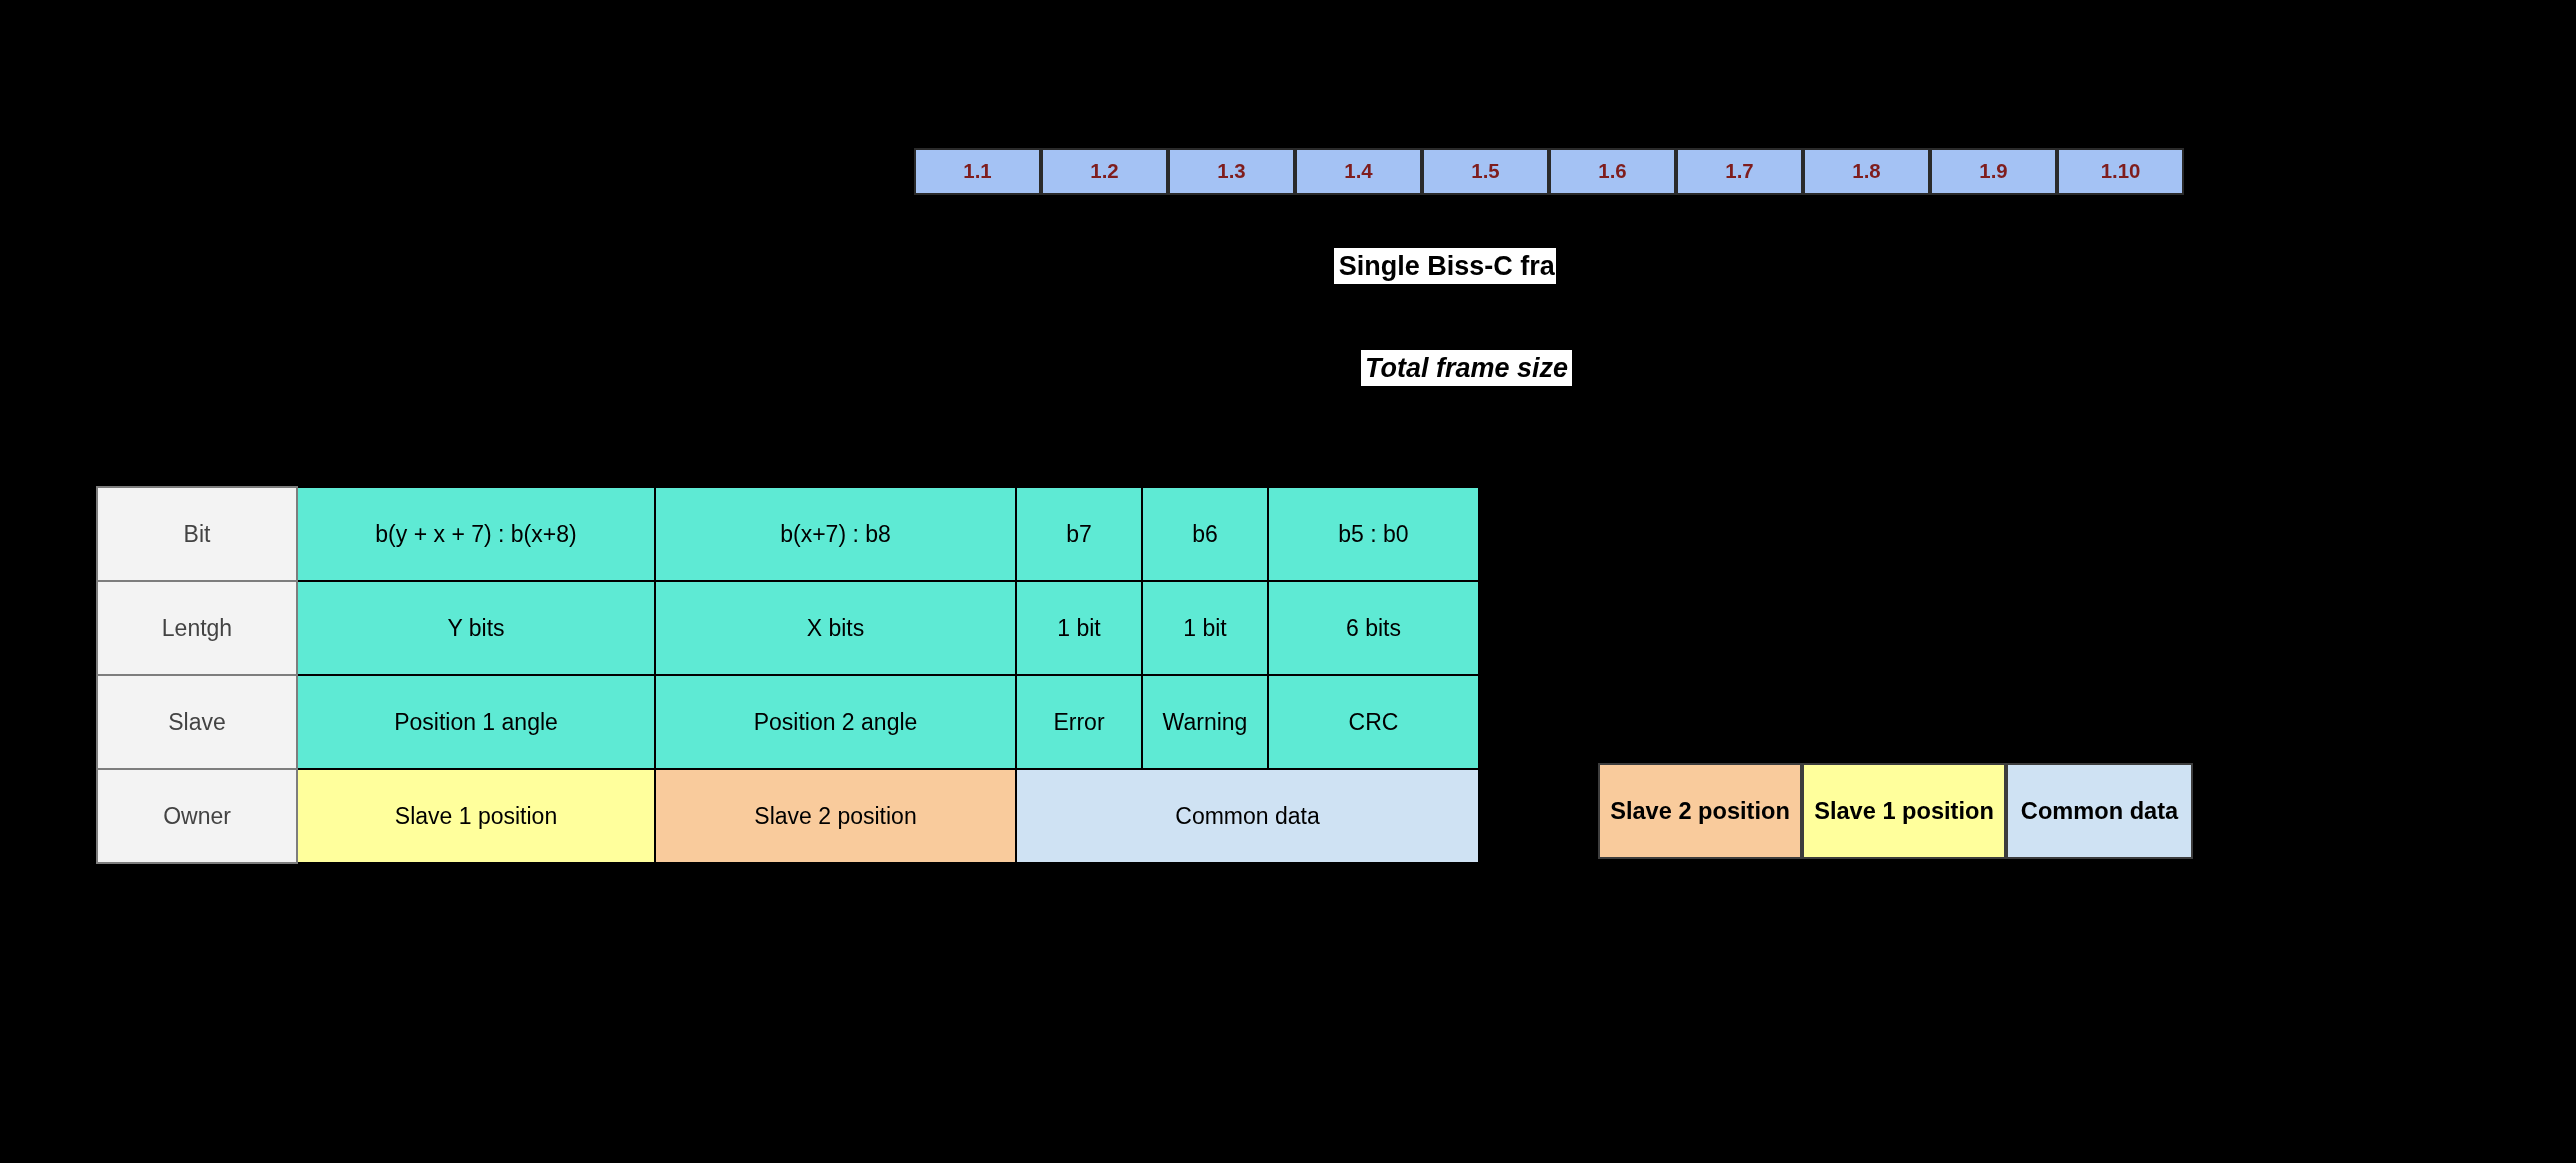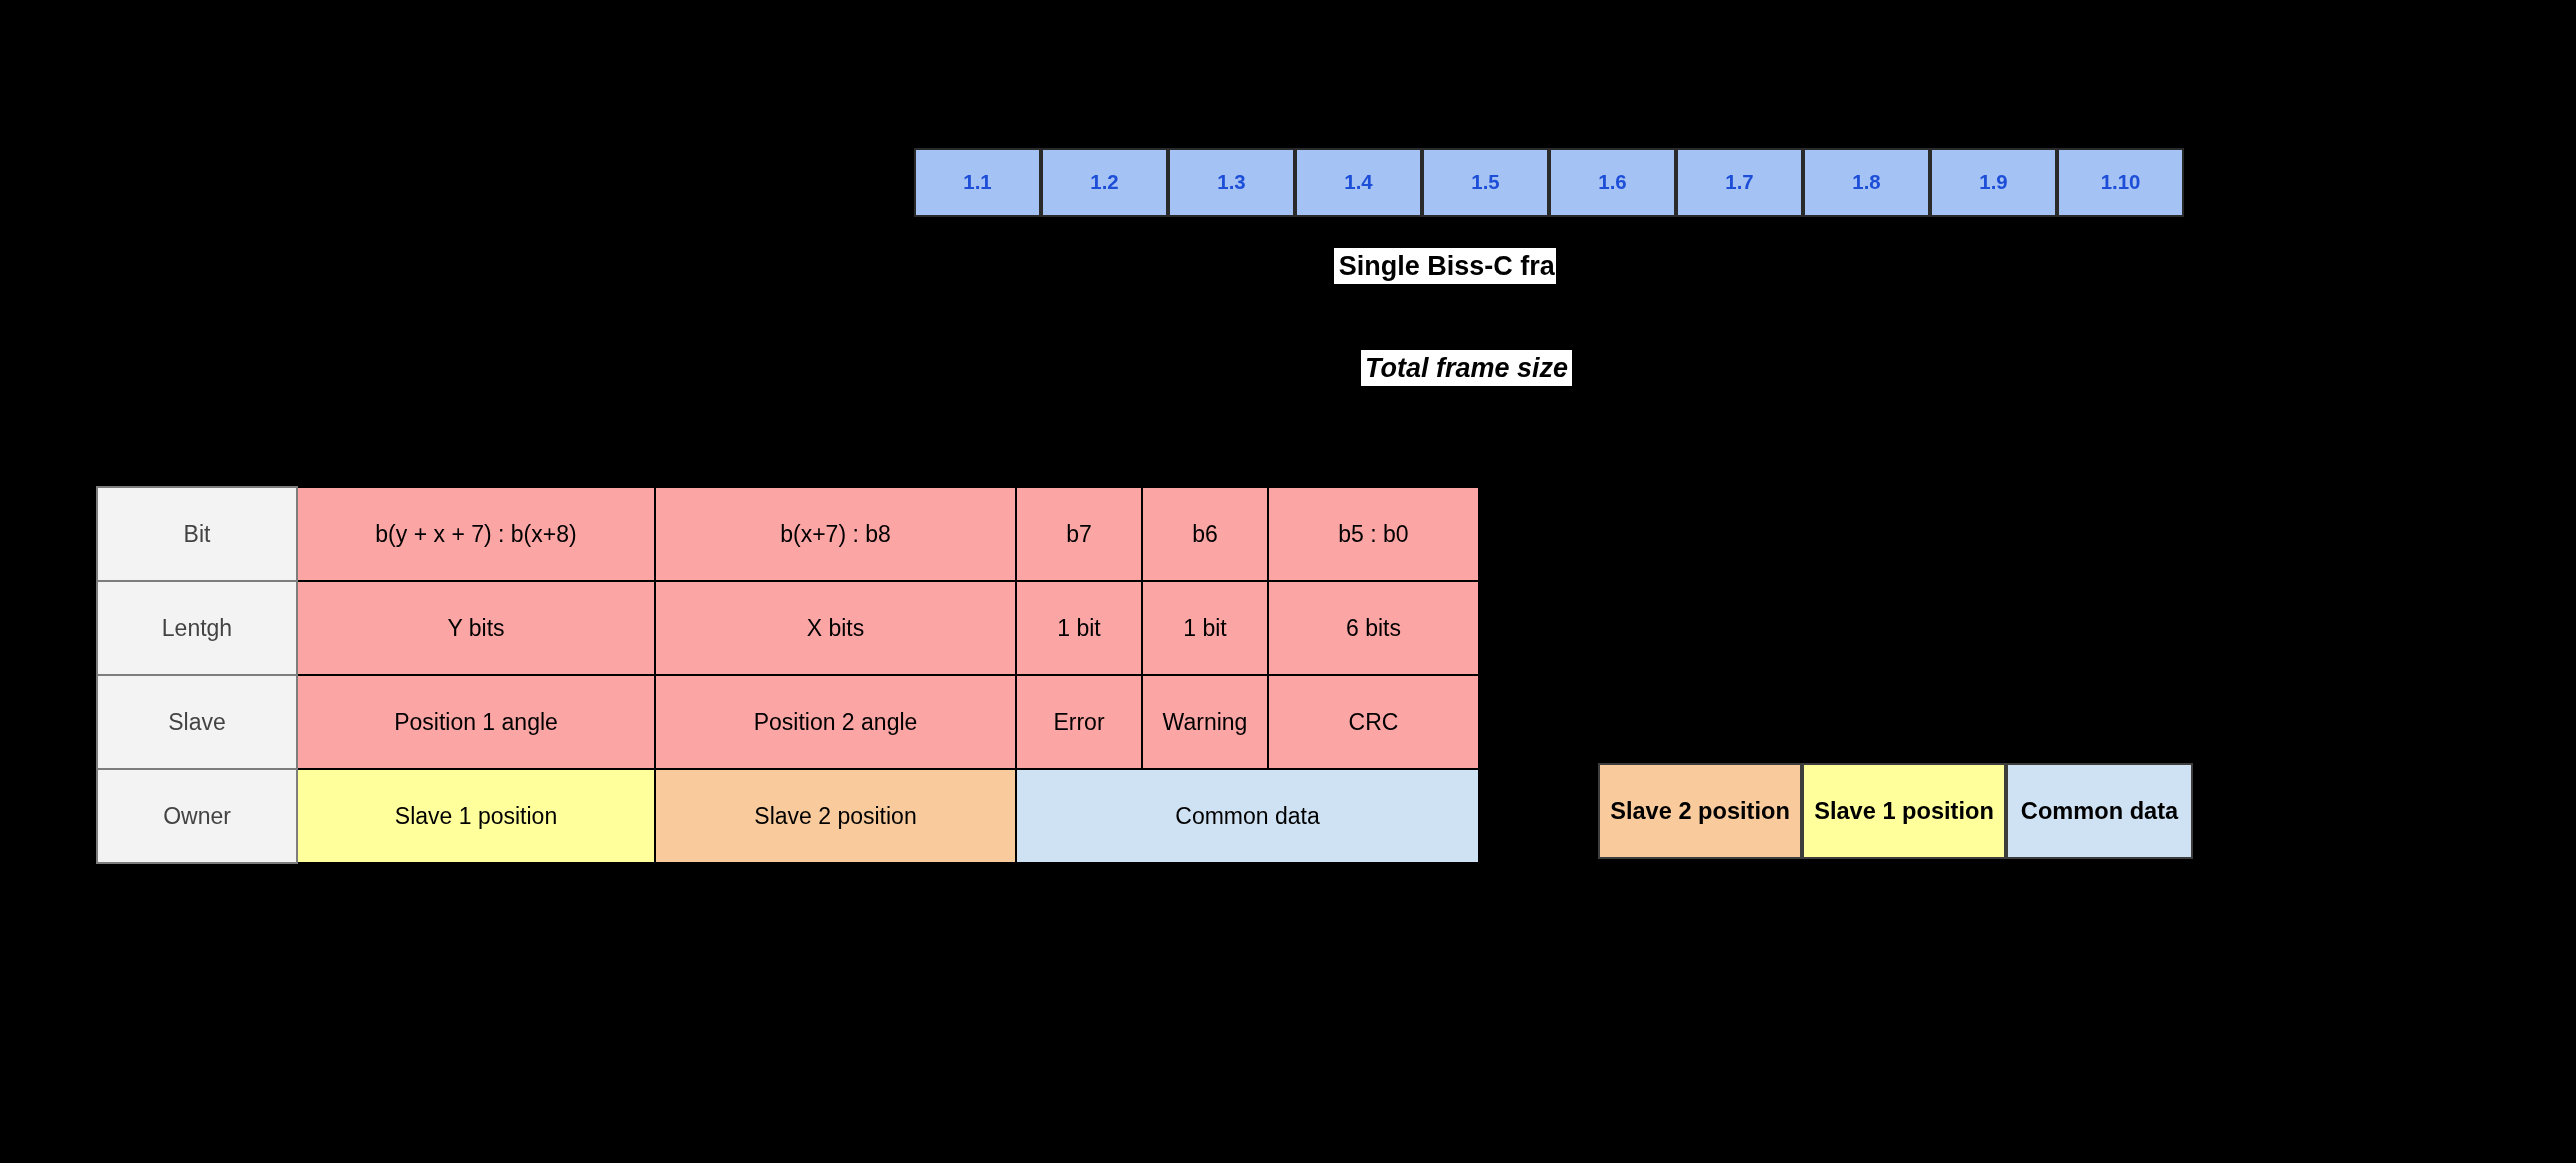--- a/index.html
+++ b/index.html
@@ -12,25 +12,25 @@
     color: #000;
   }
 
   
   .frame-strip {
     position: absolute; left: 914px; top: 148px;
     display: flex;
   }
   .frame-cell {
     box-sizing: border-box;
-    width: 127px; height: 69px;
+    width: 127px; height: 47px;
     background: #a4c2f4;
     border: 2.4px solid #2a2a2a;
     display: flex; align-items: center; justify-content: center;
-    font-size: 20.4px; font-weight: bold; color: #1d4ed8;
+    font-size: 20.4px; font-weight: bold; color: #7f1d1d;
   }
 
   
   .label-box {
     position: absolute;
     background: #ffffff;
     color: #000;
     font-weight: bold;
     font-size: 27px;
     height: 36px; line-height: 36px;
@@ -62,21 +62,21 @@
     text-align: center; vertical-align: middle;
     font-size: 23px;
   }
   .frame-table th {
     background: #f3f3f3;
     color: #434343;
     font-weight: normal;
     border: 2.4px solid #7d7d7d;
   }
   .frame-table td {
-    background: #fca5a5;
+    background: #5eead4;
     border: 2.4px solid #000000;
     font-weight: normal;
   }
   .frame-table td.bold { font-weight: normal; }
   td.c-yellow { background: #ffff9c; }
   td.c-orange { background: #f9cb9c; }
   td.c-blue   { background: #cfe2f3; }
 
   
   .legend {

